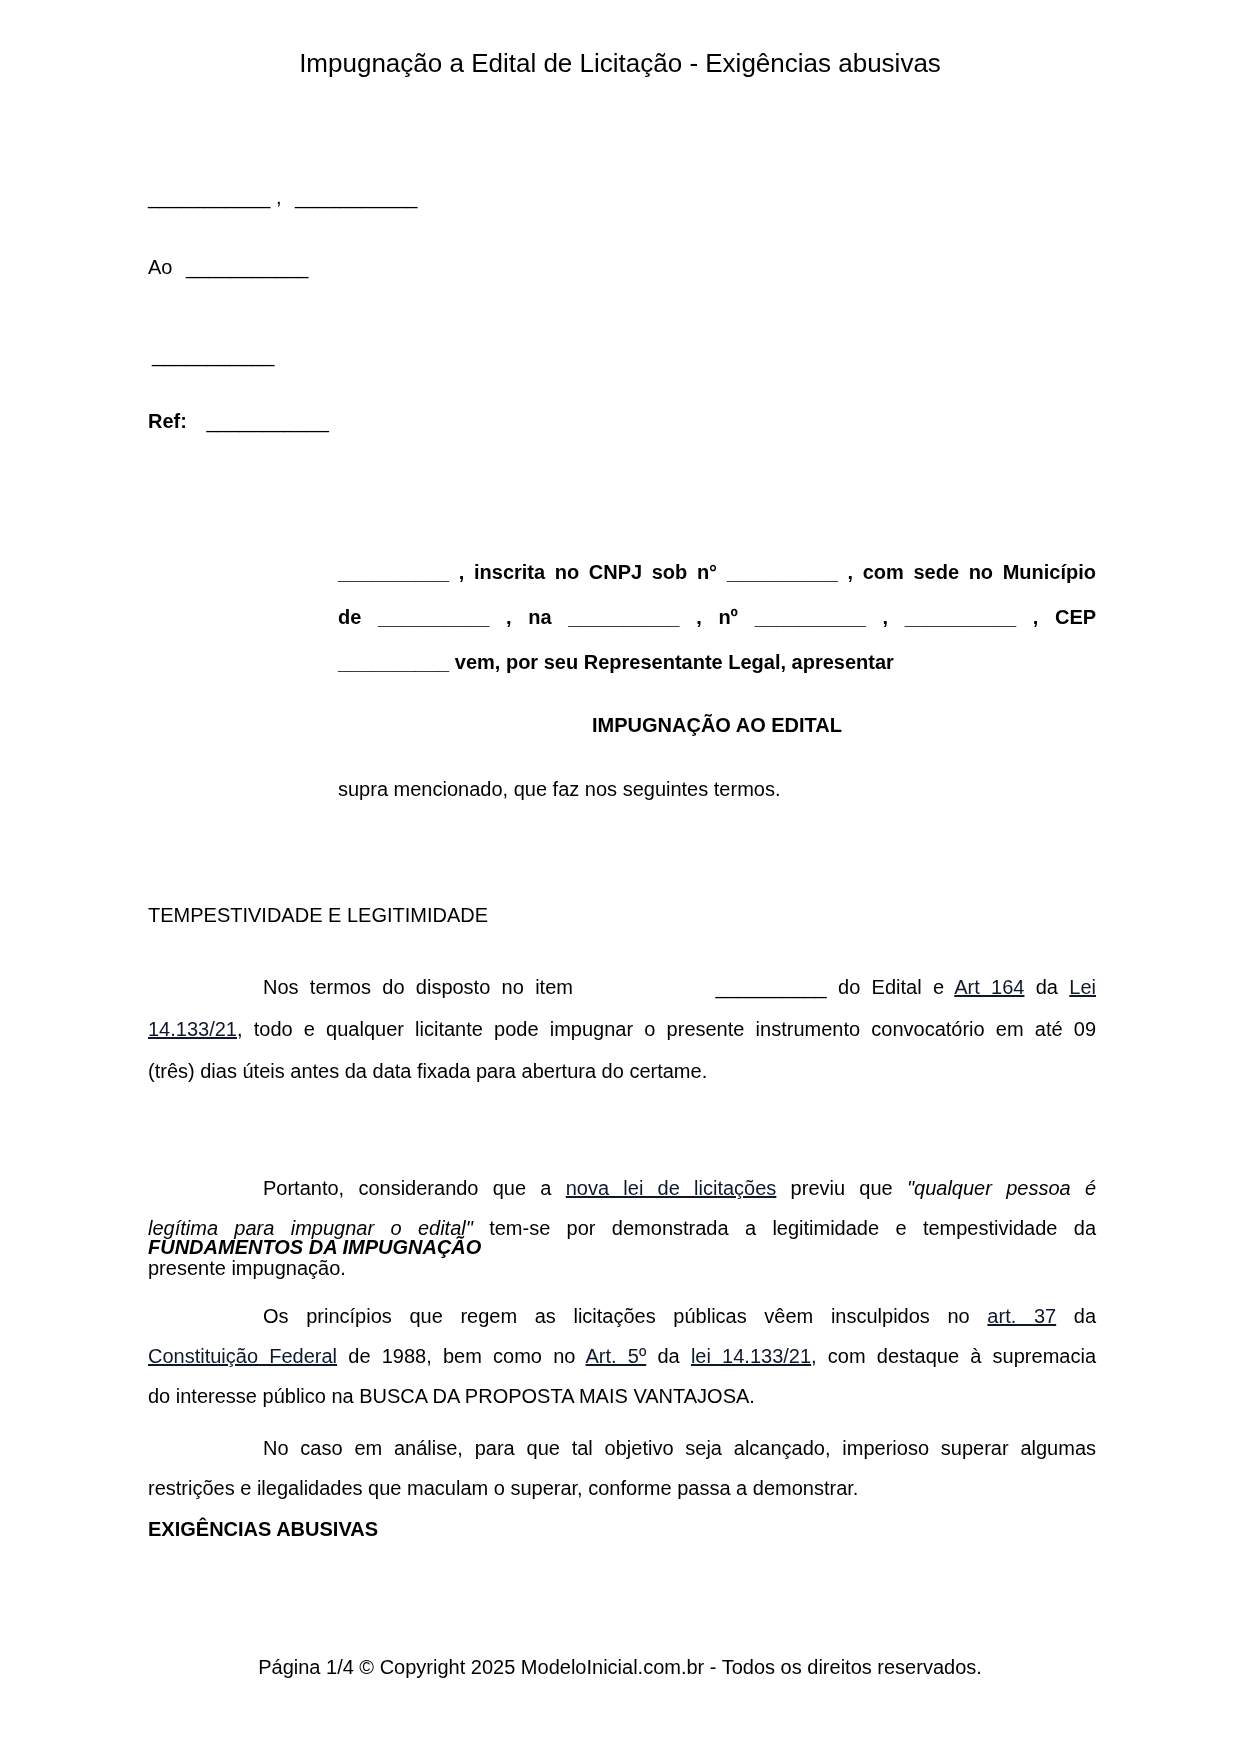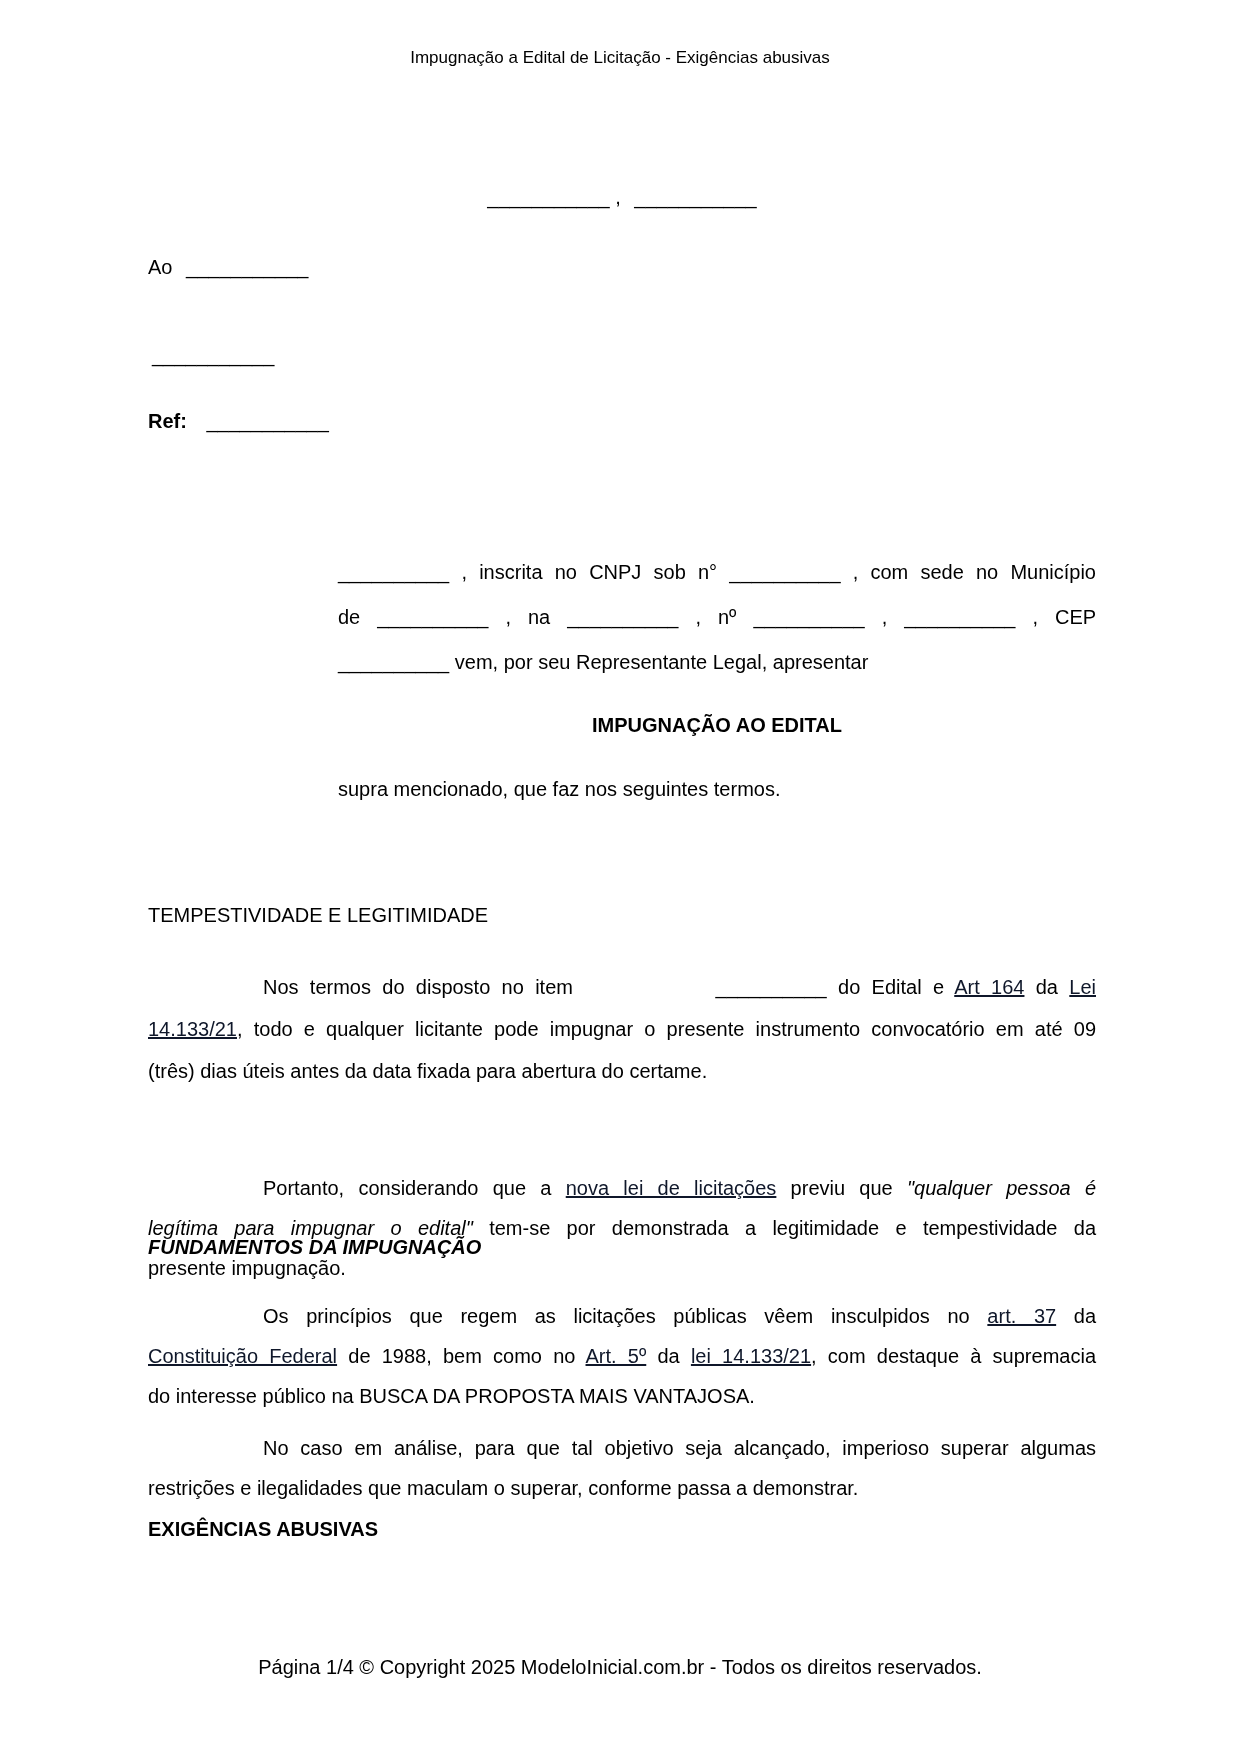--- a/index.html
+++ b/index.html
@@ -8,28 +8,28 @@
     width: 1240px;
     height: 1754px;
     background: #ffffff;
     font-family: "Liberation Sans", sans-serif;
     font-size: 20px;
     color: #000000;
     overflow: hidden;
   }
   .abs { position: absolute; left: 148px; right: 144px; }
 
-  .title    { top: 48px;  left: 0; right: 0; text-align: center; font-size: 17px; }
-  .dateline { top: 186px; text-align: center; }
+  .title    { top: 48px;  left: 0; right: 0; text-align: center; font-size: 26px; }
+  .dateline { top: 186px; text-align: left; }
   .ao       { top: 256px; }
   .blankline{ top: 344px; left: 152px; }
   .refline  { top: 410px; }
   .bold     { font-weight: bold; }
 
-  .intro    { top: 550px; left: 338px; line-height: 45px; }
+  .intro    { top: 550px; left: 338px; line-height: 45px; font-weight: bold; }
   .edital-h { top: 714px; left: 338px; text-align: center; font-weight: bold; }
   .supra    { top: 778px; left: 338px; }
 
   .h-temp   { top: 904px;  font-weight: normal; }
   .p1       { top: 966px;  line-height: 42px; }
   .p2       { top: 1168px; line-height: 40px; }
   .h-fund   { top: 1236px; font-weight: bold; font-style: italic; }
   .p3       { top: 1296px; line-height: 40px; }
   .p4       { top: 1428px; line-height: 40px; }
   .h-exig   { top: 1518px; font-weight: bold; }

